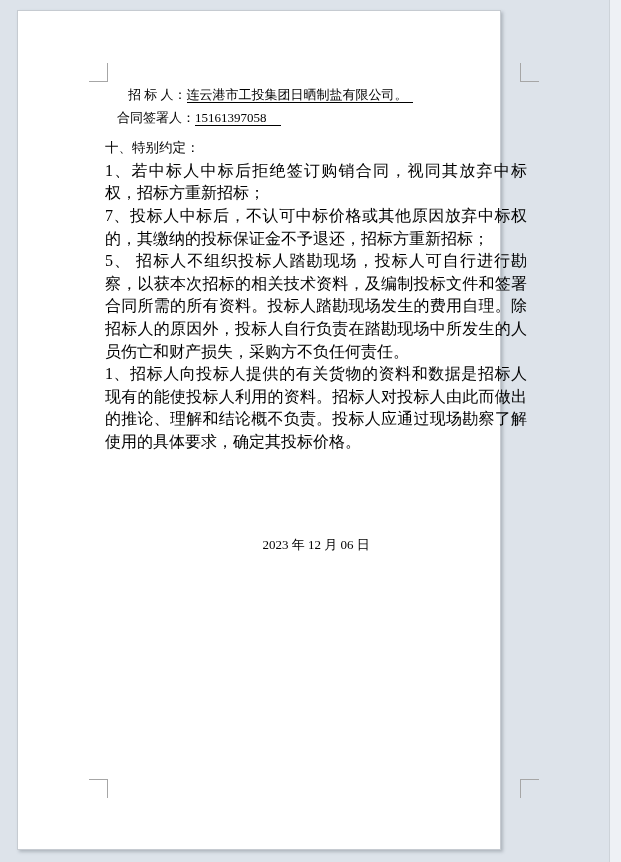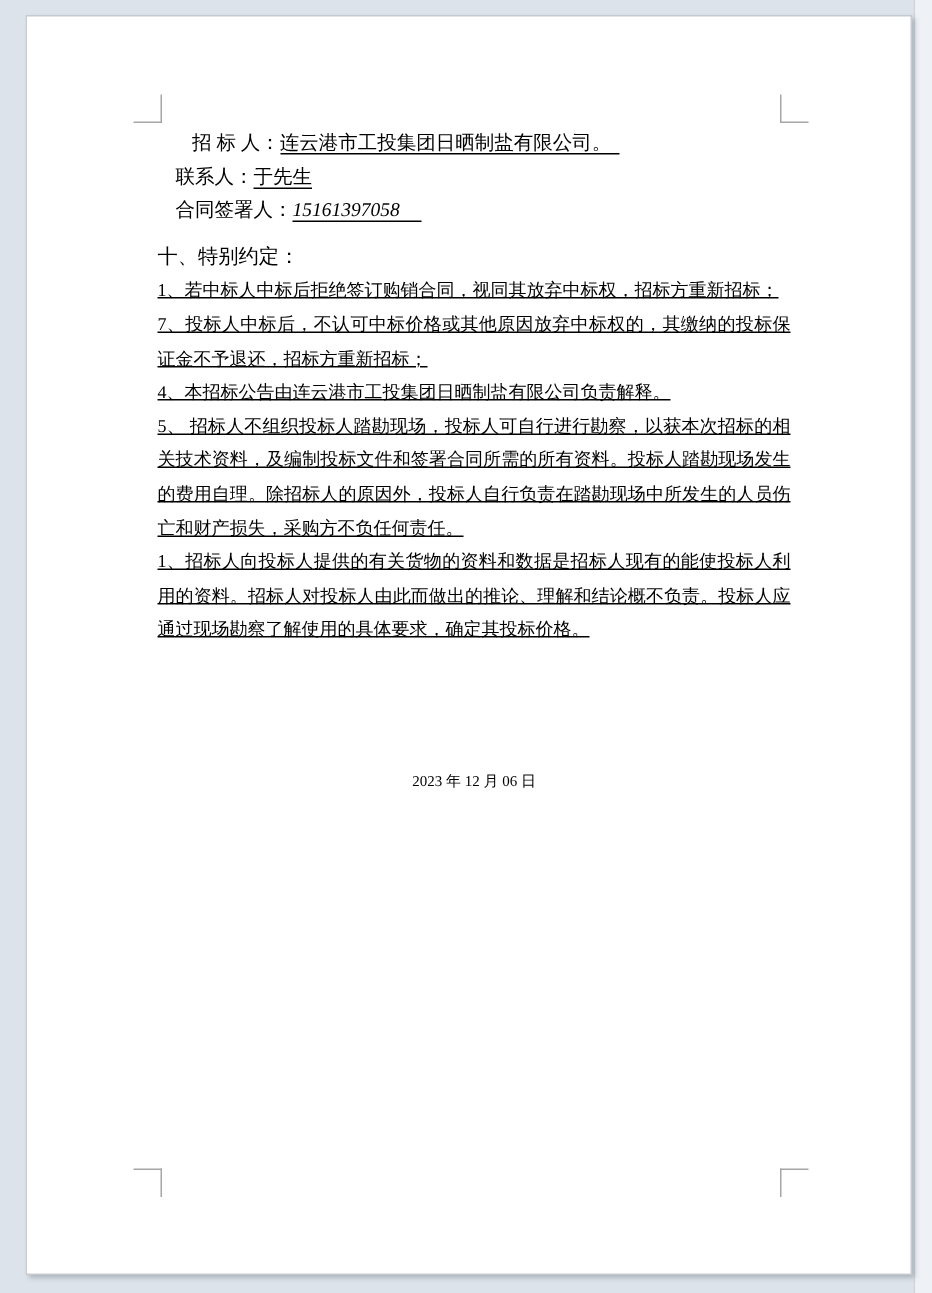--- a/index.html
+++ b/index.html
@@ -21,21 +21,21 @@
     top: 0;
     width: 11px;
     height: 862px;
     background: #eef1f5;
     border-left: 1px solid #cdd3d9;
   }
   .page {
     position: absolute;
     left: 17px;
     top: 10px;
-    width: 591px;
+    width: 484px;
     height: 840px;
     background: #ffffff;
     border: 1px solid #c6cbd1;
     box-shadow: 2px 2px 3px rgba(120,128,138,0.45);
     box-sizing: border-box;
   }
   
   .crop {
     position: absolute;
     width: 18px;
@@ -57,37 +57,36 @@
     line-height: 22.6px;
     white-space: nowrap;
   }
   .contact-line.l1 { padding-left: 23px; }
   .contact-line.l2, .contact-line.l3, .contact-line.l4 { padding-left: 12px; }
   .contact-value {
     border-bottom: 1px solid #000;
     padding-bottom: 0px;
   }
   .contact-value.pad-sm { padding-right: 5px; }
-  .contact-value.pad-lg { padding-right: 14px; font-style: italic; }
+  .contact-value.pad-lg { padding-right: 14px; }
   .section-heading {
     margin-top: 8px;
     font-size: 13.5px;
     line-height: 22.6px;
     font-weight: normal;
   }
   .clause {
-    font-size: 12px;
+    font-size: 16px;
     line-height: 22.6px;
     text-align: justify;
     margin: 0;
-    text-decoration: underline;
   }
   .date-line {
     margin-top: 80px;
-    font-size: 10px;
+    font-size: 13px;
     line-height: 22.6px;
     text-align: center;
   }
 </style>
 </head>
 <body>
 
 <div class="scroll-strip"></div>
 
 <div class="page">
@@ -95,28 +94,26 @@
   <div class="crop tl"></div>
   <div class="crop tr"></div>
   <div class="crop bl"></div>
   <div class="crop br"></div>
 
   <div class="content">
 
     <div class="contact-line l1"><span>招 标 人：</span><span class="contact-value pad-sm">连云港市工投集团日晒制盐有限公司。</span></div>
 
 
-    <div class="contact-line l3"><span>联系人：</span><span class="contact-value">于先生</span></div>
 
     <div class="contact-line l4"><span>合同签署人：</span><span class="contact-value pad-lg">15161397058</span></div>
 
     <div class="section-heading">十、特别约定：</div>
 
     <p class="clause">1、若中标人中标后拒绝签订购销合同，视同其放弃中标权，招标方重新招标；</p>
     <p class="clause">7、投标人中标后，不认可中标价格或其他原因放弃中标权的，其缴纳的投标保证金不予退还，招标方重新招标；</p>
-    <p class="clause">4、本招标公告由连云港市工投集团日晒制盐有限公司负责解释。</p>
     <p class="clause">5、 招标人不组织投标人踏勘现场，投标人可自行进行勘察，以获本次招标的相关技术资料，及编制投标文件和签署合同所需的所有资料。投标人踏勘现场发生的费用自理。除招标人的原因外，投标人自行负责在踏勘现场中所发生的人员伤亡和财产损失，采购方不负任何责任。</p>
     <p class="clause">1、招标人向投标人提供的有关货物的资料和数据是招标人现有的能使投标人利用的资料。招标人对投标人由此而做出的推论、理解和结论概不负责。投标人应通过现场勘察了解使用的具体要求，确定其投标价格。</p>
 
     <div class="date-line">2023 年 12 月 06 日</div>
 
   </div>
 </div>
 
 </body></html>

